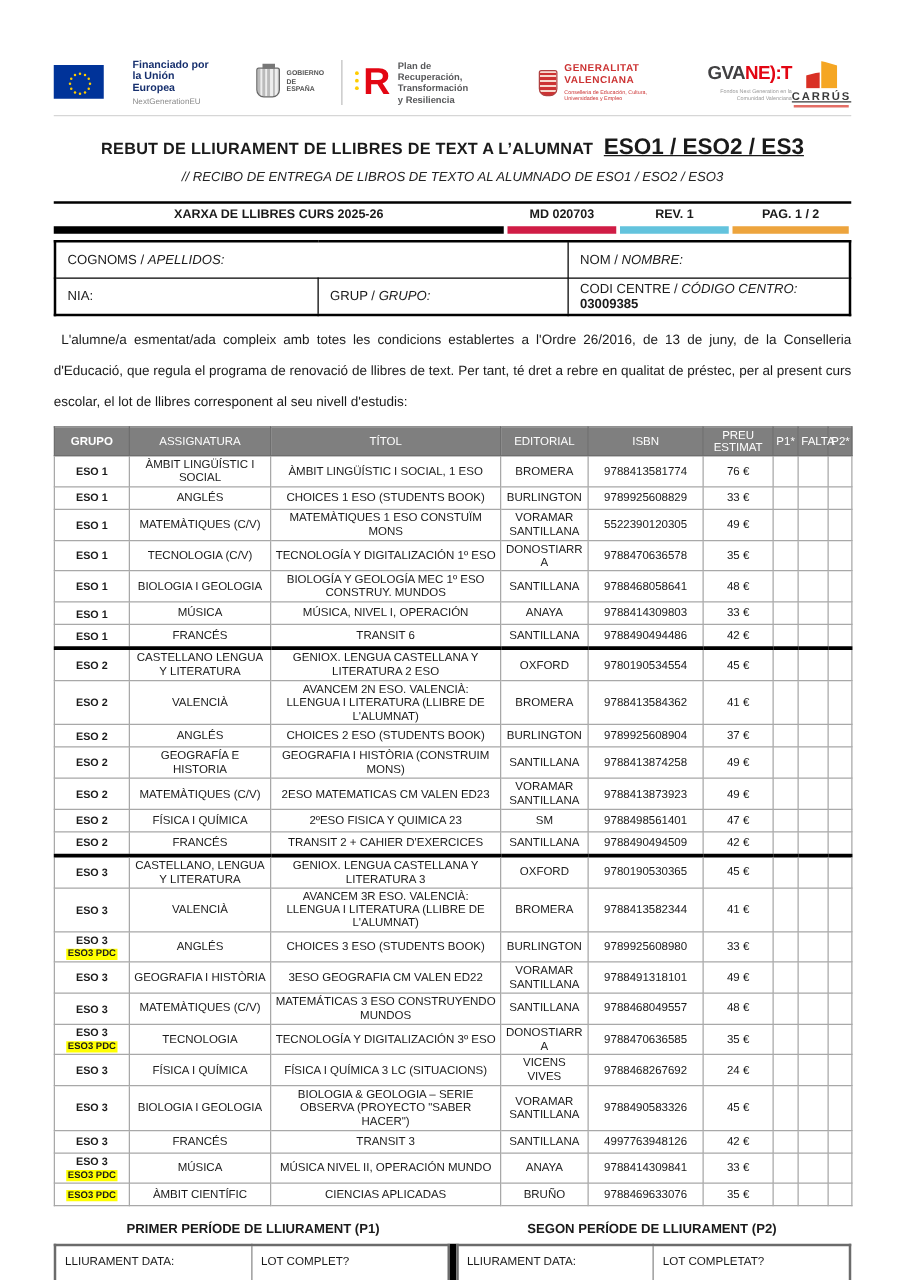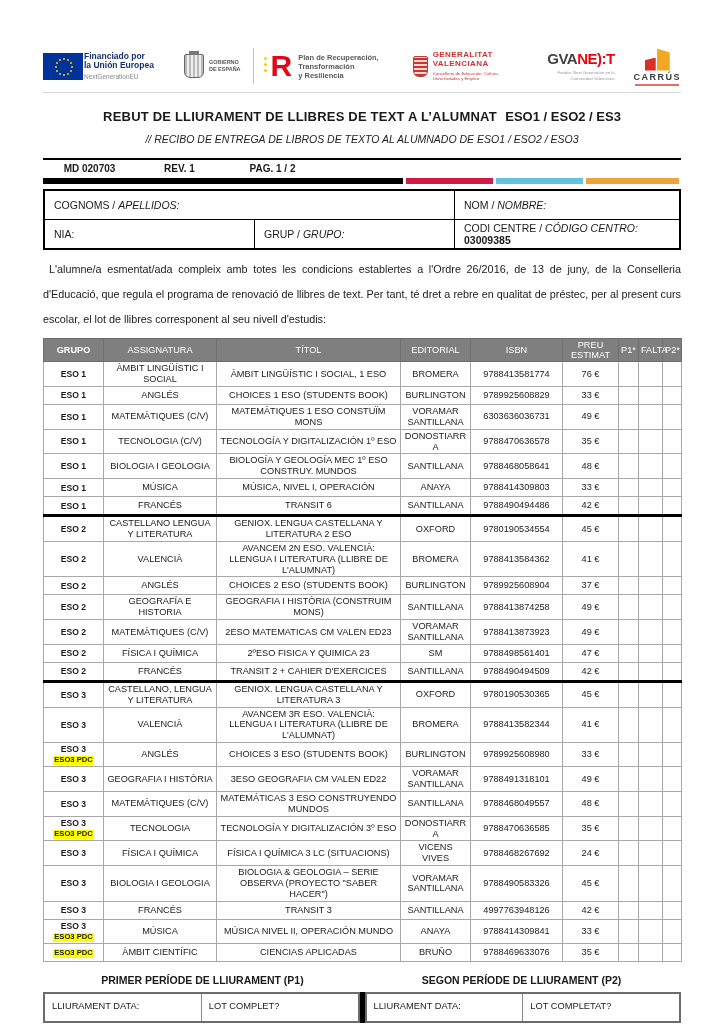--- a/index.html
+++ b/index.html
@@ -2,21 +2,21 @@
 <html style="--eu-blue: #003399; --logo-red: #e30613; --gva-red: #cc3333; --carrus-red: #d93025; --carrus-orange: #f5a623; --bar-black: #000000; --bar-red: #d01c45; --bar-cyan: #63c3dd; --bar-orange: #eda43d; --header-gray: #7f7f7f; --pdc-yellow: #ffff00;"><head>
 <meta charset="utf-8">
 <style>
   html,body{margin:0;padding:0;background:#ffffff;}
   body{width:724px;height:1024px;overflow:hidden;font-family:"Liberation Sans",sans-serif;color:#1a1a1a;}
   .page{width:638px;margin:0 auto;padding-top:42px;}
   .it{font-style:italic;}
 
   
   .logos{display:flex;align-items:center;height:48px;}
-  .eu-block{display:flex;align-items:center;gap:1px;}
+  .eu-block{display:flex;align-items:center;gap:23px;}
   .eu-flag{width:40px;height:27px;background:var(--eu-blue,#003399);position:relative;flex:0 0 auto;}
   .eu-stars{position:absolute;left:50%;top:50%;width:2px;height:2px;border-radius:50%;
     box-shadow:0 -8px 0 #ffcc00,4px -7px 0 #ffcc00,7px -4px 0 #ffcc00,8px 0 0 #ffcc00,7px 4px 0 #ffcc00,4px 7px 0 #ffcc00,0 8px 0 #ffcc00,-4px 7px 0 #ffcc00,-7px 4px 0 #ffcc00,-8px 0 0 #ffcc00,-7px -4px 0 #ffcc00,-4px -7px 0 #ffcc00;}
   .eu-text{line-height:1.15;}
   .eu-text .l1{font-size:8.5px;font-weight:bold;color:#17306e;}
   .eu-text .l3{font-size:6.5px;color:#8a8a8a;margin-top:2px;}
   .gob{display:flex;align-items:center;gap:5px;margin-left:30px;}
   .crest{width:18px;height:22px;border:1px solid #666;border-radius:2px 2px 6px 6px;background:repeating-linear-gradient(90deg,#bbb 0 2px,#eee 2px 4px);position:relative;}
   .crest:before{content:"";position:absolute;top:-4px;left:4px;width:10px;height:4px;background:#777;}
   .gob-text{font-size:5.5px;font-weight:bold;color:#555;line-height:1.2;}
@@ -31,28 +31,28 @@
   .gva-text .sb{font-size:4.3px;color:var(--gva-red,#cc3333);margin-top:2px;width:92px;line-height:1.3;}
   .gvanext{margin-left:12px;text-align:right;}
   .gvanext .word{font-size:15px;font-weight:bold;letter-spacing:-.5px;line-height:1;}
   .gvanext .p1{color:#414042;}
   .gvanext .p2{color:var(--logo-red,#e30613);}
   .gvanext .sb{font-size:4.3px;color:#9a9a9a;width:78px;margin:2px auto 0;line-height:1.3;}
   .carrus{margin-left:auto;text-align:center;}
   .carrus-icon{display:flex;align-items:flex-end;justify-content:center;gap:1px;height:24px;}
   .carrus-red{width:11px;height:13px;background:var(--carrus-red,#d93025);clip-path:polygon(0 22%,100% 0,100% 100%,0 100%);}
   .carrus-orange{width:13px;height:22px;background:var(--carrus-orange,#f5a623);clip-path:polygon(0 0,100% 18%,100% 100%,0 100%);}
-  .carrus-name{font-size:9px;font-weight:bold;color:#3a3a3a;letter-spacing:1.5px;margin-top:1px;}
+  .carrus-name{font-size:9px;font-weight:bold;color:#3a3a3a;letter-spacing:1.5px;margin-top:1px;text-decoration:underline;}
   .carrus-sub{width:44px;height:2px;background:var(--carrus-red,#d93025);margin:2px auto 0;opacity:.7;}
   .logos-rule{border:none;border-top:1px solid #d6d6d6;margin:2px 0 0;}
 
   
   .title{margin-top:14px;text-align:center;font-weight:bold;}
   .title .main{font-size:13px;letter-spacing:.2px;}
-  .title .levels{font-size:13px;margin-left:4px;}
+  .title .levels{font-size:18px;margin-left:4px;text-decoration:underline;}
   .subtitle{margin-top:8px;text-align:center;font-size:10.5px;font-style:italic;color:#222;}
 
   
   .top-rule{border:none;border-top:2.5px solid #000;margin:13px 0 0;}
   .meta-row{display:flex;align-items:center;height:17px;font-size:10px;font-weight:bold;}
   .meta-row .m1{flex:0 0 360px;text-align:center;}
   .meta-row .m2{flex:0 0 87px;text-align:center;margin-left:3px;}
   .meta-row .m3{flex:0 0 87px;text-align:center;margin-left:3px;}
   .meta-row .m4{flex:0 0 93px;text-align:center;margin-left:3px;}
   .bars{display:flex;height:6px;margin-top:1px;}
@@ -146,20 +146,21 @@
   <hr class="logos-rule">
 
   <div class="title">
     <span class="main">REBUT DE LLIURAMENT DE LLIBRES DE TEXT A L’ALUMNAT</span>
     <span class="levels">ESO1 / ESO2 / ES3</span>
   </div>
   <div class="subtitle">// RECIBO DE ENTREGA DE LIBROS DE TEXTO AL ALUMNADO DE ESO1 / ESO2 / ESO3</div>
 
   <hr class="top-rule">
   <div class="meta-row">
+    <div class="m1">XARXA DE LLIBRES CURS 2025-26</div>
     <div class="m2">MD 020703</div>
     <div class="m3">REV. 1</div>
     <div class="m4">PAG. 1 / 2</div>
   </div>
   <div class="bars">
     <div class="b1"></div>
     <div class="b2"></div>
     <div class="b3"></div>
     <div class="b4"></div>
   </div>
@@ -247,21 +248,21 @@
           <td></td>
           <td></td>
         </tr>
         <tr>
           <td class="c-grp">
             <div class="grp">ESO 1</div>
           </td>
           <td>MATEMÀTIQUES (C/V)</td>
           <td>MATEMÀTIQUES 1 ESO CONSTUÏM MONS</td>
           <td>VORAMAR SANTILLANA</td>
-          <td>6303636036731</td>
+          <td>5522390120305</td>
           <td>49 €</td>
           <td></td>
           <td></td>
           <td></td>
         </tr>
         <tr>
           <td class="c-grp">
             <div class="grp">ESO 1</div>
           </td>
           <td>TECNOLOGIA (C/V)</td>

